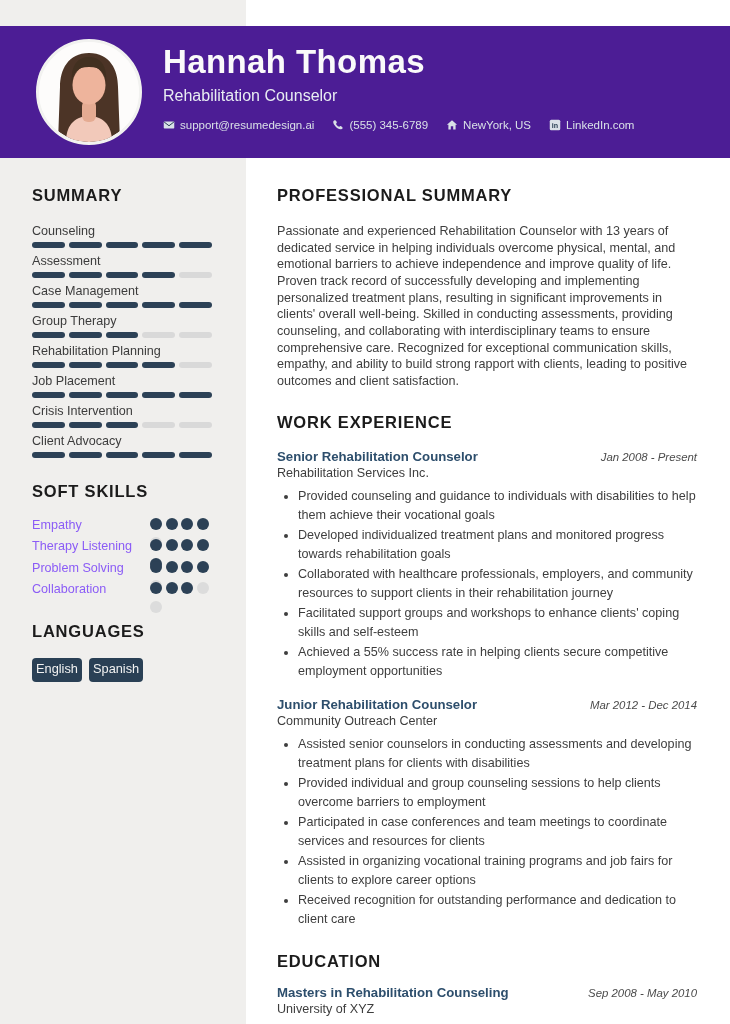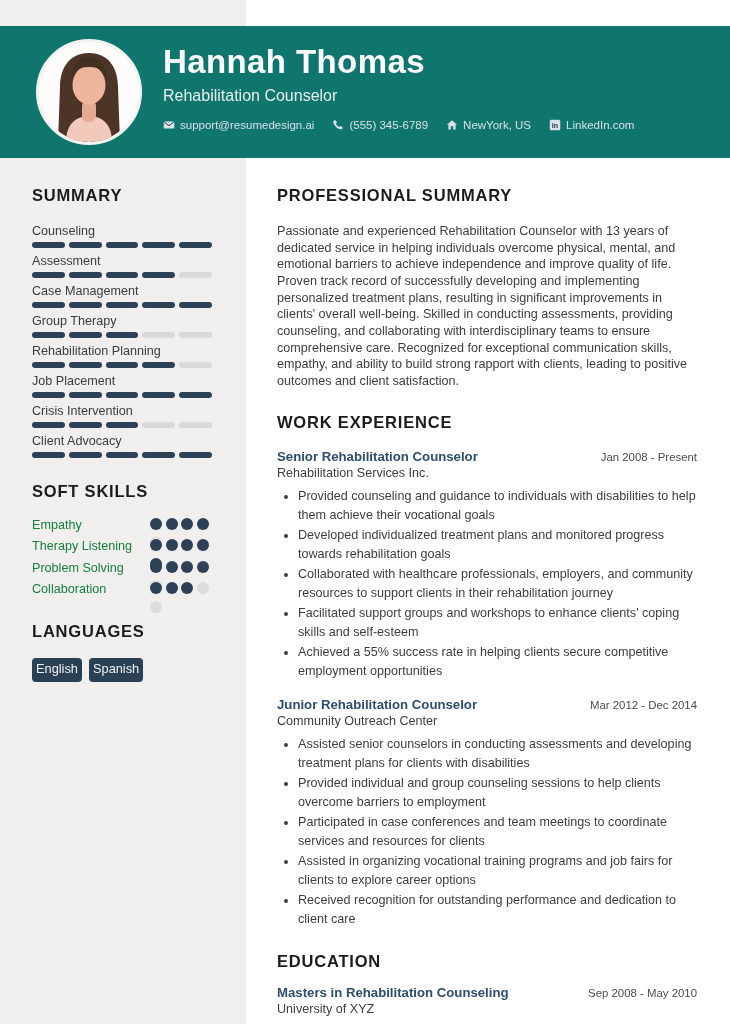--- a/index.html
+++ b/index.html
@@ -7,21 +7,21 @@
   body {
     font-family:"Liberation Sans","DejaVu Sans",sans-serif;
     background:#ffffff; color:#3e3e3e; overflow:hidden; position:relative;
   }
   .page { position:relative; width:730px; height:1024px; }
 
   
   .sidebar-col { position:absolute; left:0; top:0; width:246px; height:1024px; background:#f0efed; }
 
   
-  .topbar { position:absolute; left:0; top:26px; width:730px; height:132px; background:#0f766e; }
+  .topbar { position:absolute; left:0; top:26px; width:730px; height:132px; background:#4c1d95; }
   .photo {
     position:absolute; left:36px; top:13px; width:106px; height:106px;
     border-radius:50%; border:3px solid #f2f2f0; overflow:hidden; background:#fdfcfb;
   }
   .photo svg { display:block; width:100%; height:100%; }
   .id-block { position:absolute; left:163px; top:19px; right:20px; }
   .name { font-size:33px; font-weight:700; color:#fafafa; letter-spacing:.4px; line-height:1.05; }
   .role { margin-top:7px; font-size:16px; color:#e8edf2; }
   .contacts { margin-top:14px; display:flex; align-items:center; gap:18px; font-size:11.5px; color:#d9e0e7; }
   .contact { display:flex; align-items:center; gap:5px; white-space:nowrap;justify-content:flex-end; }
@@ -35,40 +35,40 @@
   .skills { margin-top:18px; }
   .skill { margin-bottom:6px; }
   .skill-name { font-size:12.6px; color:#3c3c3c; line-height:15px; margin-bottom:3px; }
   .bar { display:flex; gap:4px; height:6px; }
   .bar .seg { flex:1 1 0; border-radius:3px; background:#d9d9d9; }
   .bar .seg.fill { background:#2c4156; }
 
   .soft-h { margin-top:24px; }
   .softs { margin-top:16px; }
   .soft-row { display:flex; align-items:flex-start; height:14px; margin-bottom:7.5px; }
-  .soft-name { width:118px; flex:none; font-size:12.6px; color:#15803d; line-height:14px; }
+  .soft-name { width:118px; flex:none; font-size:12.6px; color:#8b5cf6; line-height:14px; }
   .dots { width:64px; height:12px; display:flex; flex-wrap:wrap; column-gap:3.5px; row-gap:7px; overflow:visible; }
   .dots .dot { width:12px; height:12px; border-radius:50%; background:#dcdcdc; flex:none; }
   .dots .dot.fill { background:#2c4156; }
 
   .lang-h { margin-top:26px; }
   .pills { margin-top:16px; display:flex; gap:7px; }
   .pill {
     background:#2a4055; color:#f2f2f2; font-size:12.8px; line-height:1;
     padding:5px 4px 6px; border-radius:4px; display:inline-block;
   }
 
   
   .main { position:absolute; left:277px; top:186px; width:420px; }
   .summary { margin-top:17px; font-size:12.6px; line-height:16.7px; color:#3e3e3e; }
   .work-h { margin-top:23px; }
   .job { margin-top:16px; }
   .job-head { display:flex; justify-content:space-between; align-items:baseline; }
   .job-title { font-size:13.2px; font-weight:700; color:#2d4e6c; }
-  .date { font-size:11.4px; color:#4b4b4b; flex:none; margin-left:12px; }
+  .date { font-size:11.4px; font-style:italic; color:#4b4b4b; flex:none; margin-left:12px; }
   .company { margin-top:2px; font-size:12.6px; color:#3e3e3e; }
   .job ul { margin:7px 0 0; padding-left:21px; }
   .job li { font-size:12.6px; line-height:19px; color:#3e3e3e; margin-bottom:1px; }
   .edu-h { margin-top:23px; }
   .edu { margin-top:14px; }
   .edu-desc { margin-top:6px; font-size:12.6px; line-height:14px; color:#1d4ed8;margin-left:32px; }
   .edu-desc:empty, .company:empty { display:none; }
 </style>
 </head>
 <body>

